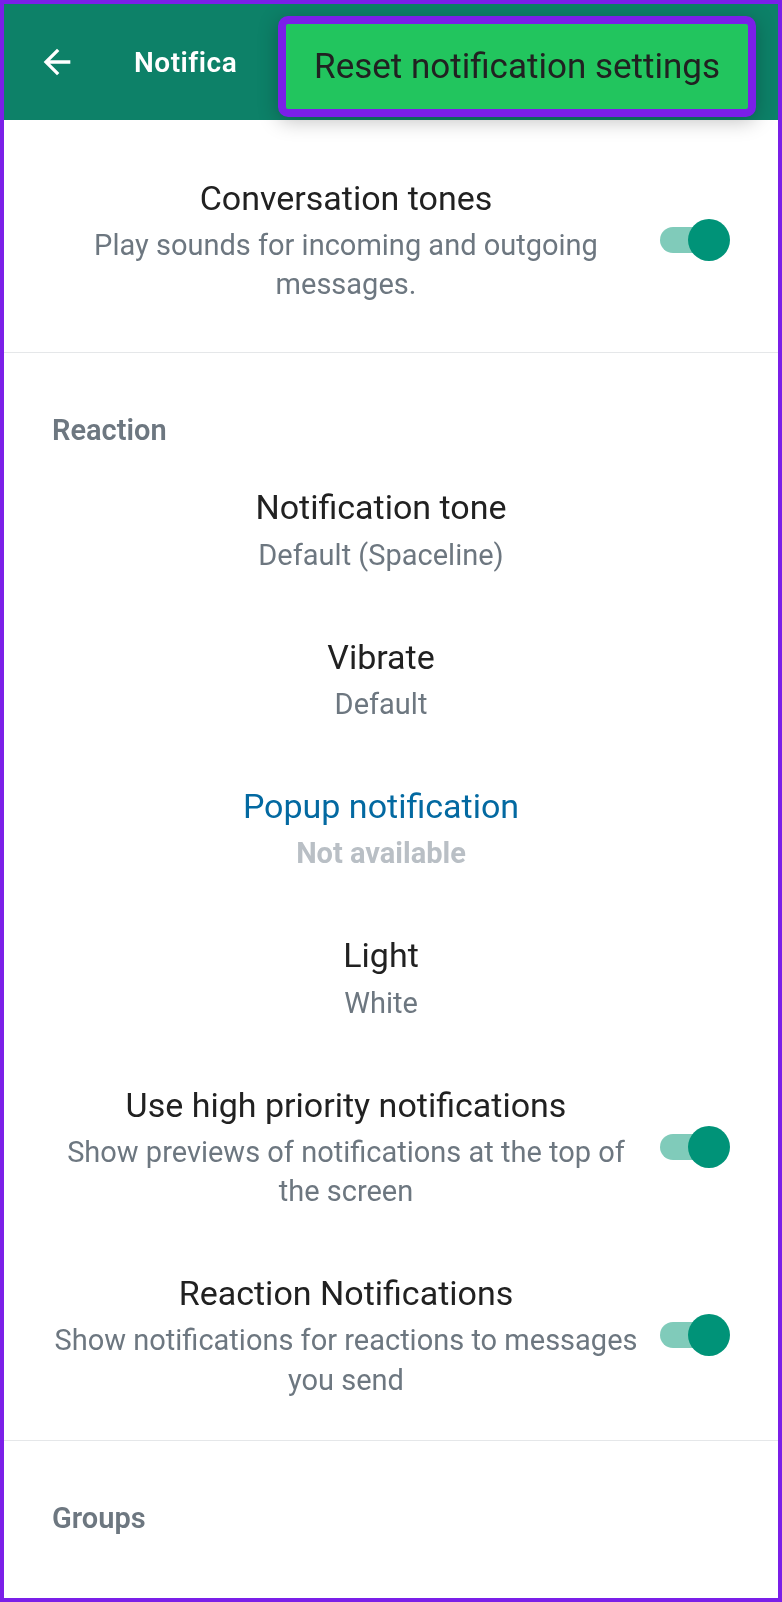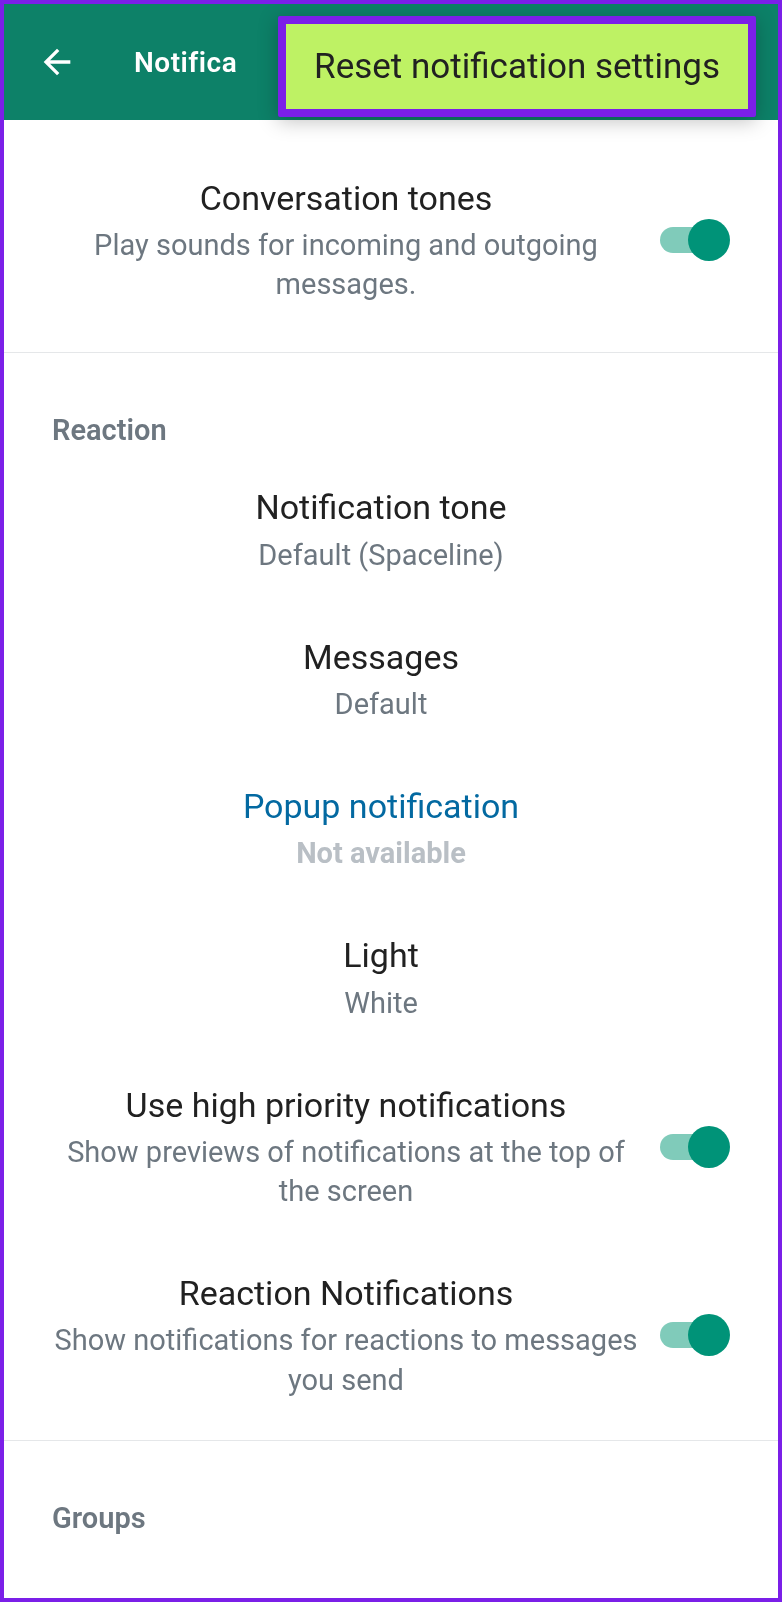--- a/index.html
+++ b/index.html
@@ -31,22 +31,22 @@
       color: #ffffff;
       font-size: 28px;
       font-weight: 600;
       letter-spacing: 0.5px;
       text-align: right;
     }
     .popup-overlay {
       position: absolute;
       top: 12px;
       right: 22px;
-      background: #bef264;
-      border-radius: 2px;
+      background: #22c55e;
+      border-radius: 10px;
       border: 8px solid #7b1fe8;
       box-shadow: 0 4px 20px rgba(0,0,0,0.25);
       z-index: 100;
     }
     .popup-item {
       padding: 22px 28px;
       font-size: 35px;
       color: #212121;
       cursor: pointer;
     }
@@ -148,21 +148,21 @@
 
   <div class="row spacer-row">
     <div class="row-left">
       <div class="row-title">Notification tone</div>
       <div class="row-sub">Default (Spaceline)</div>
     </div>
   </div>
 
   <div class="row spacer-row">
     <div class="row-left">
-      <div class="row-title">Messages</div>
+      <div class="row-title">Vibrate</div>
       <div class="row-sub">Default</div>
     </div>
   </div>
 
   <div class="row spacer-row disabled">
     <div class="row-left">
       <div class="row-title">Popup notification</div>
       <div class="row-sub">Not available</div>
     </div>
   </div>

